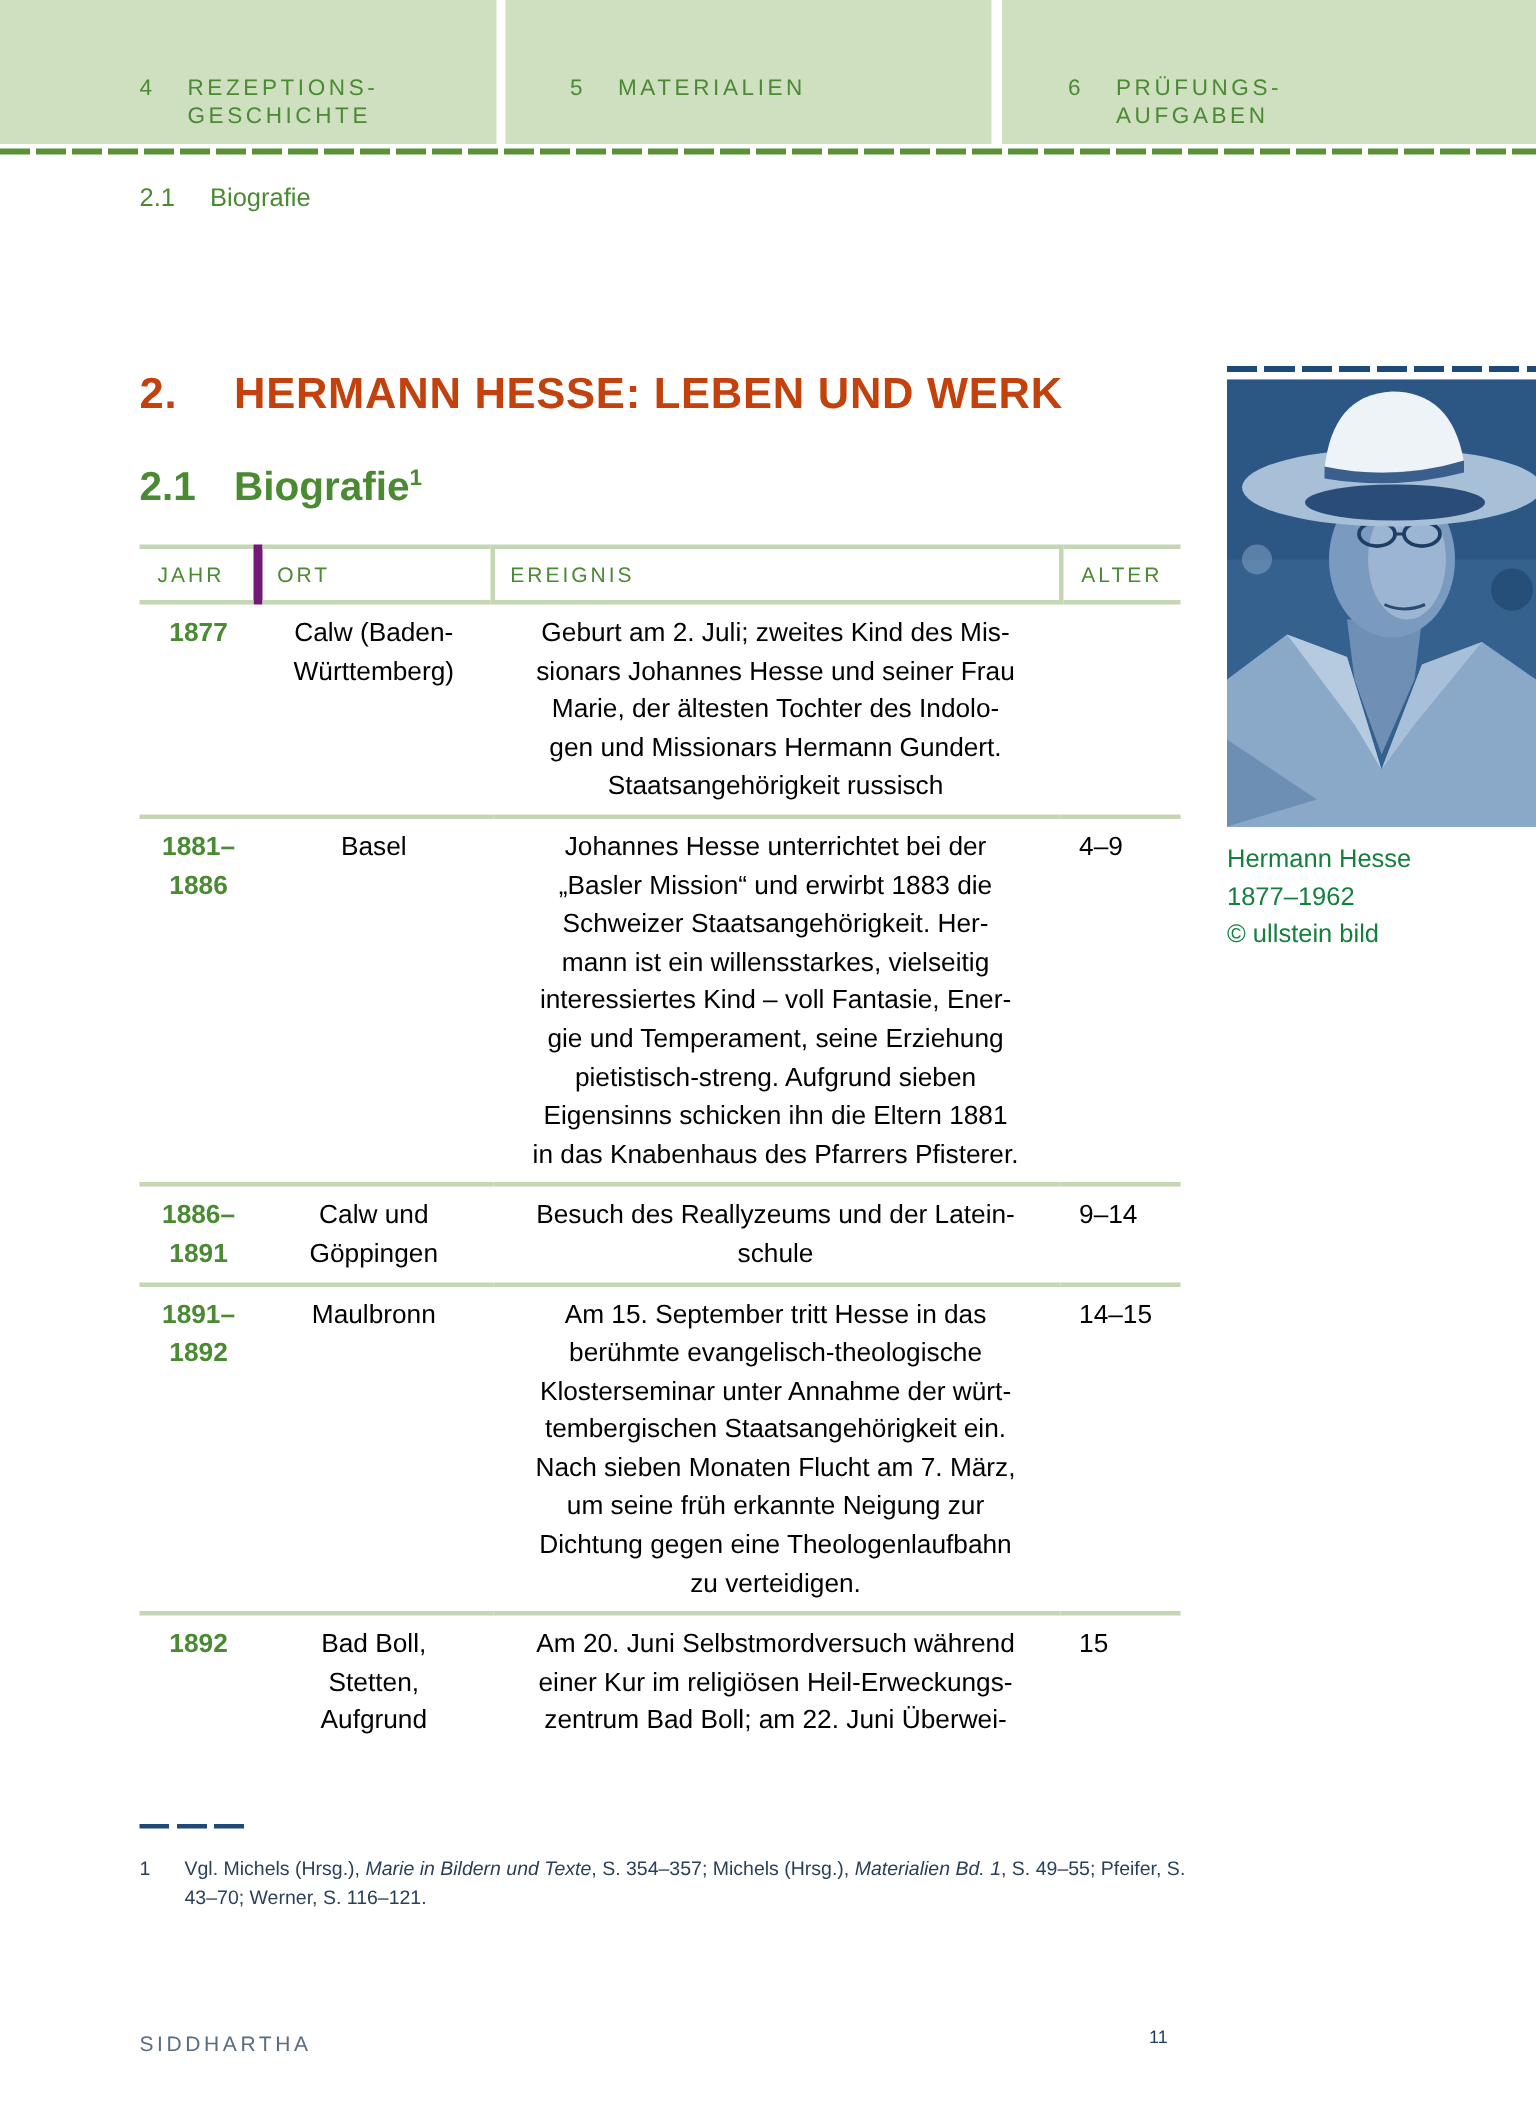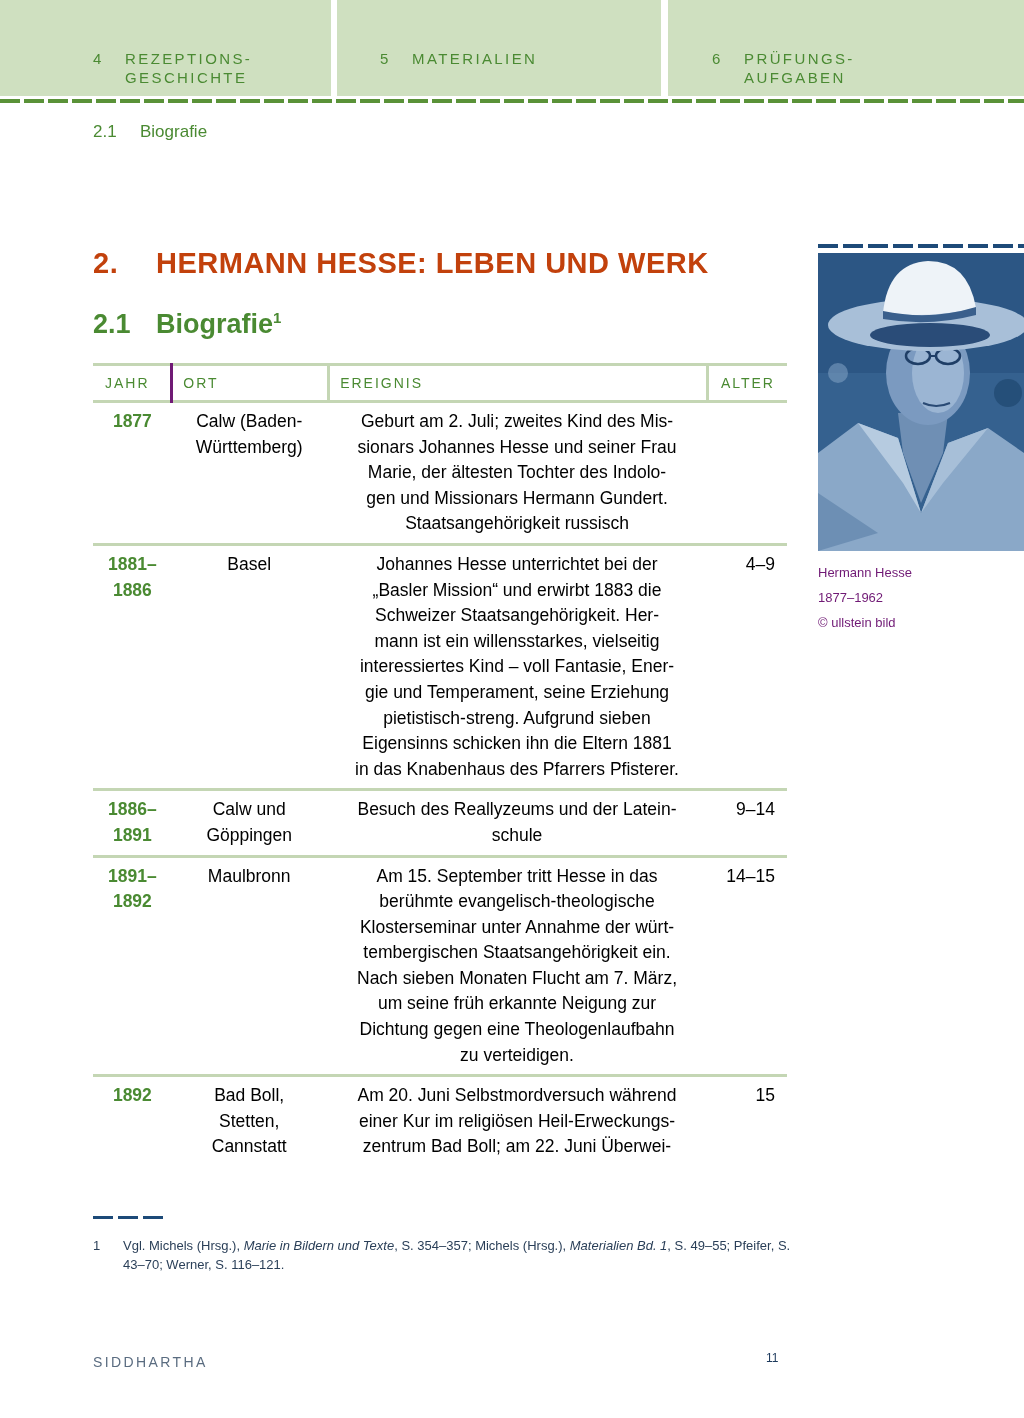--- a/index.html
+++ b/index.html
@@ -33,34 +33,34 @@
   .h2 sup { font-size: 15px; vertical-align: 10px; }
 
   
   .bio-table { position: absolute; left: 93px; top: 363px; width: 694px; border-collapse: collapse; }
   .bio-table th { text-align: left; font-weight: normal; font-size: 14px; letter-spacing: 2px; color: #4a8a32; height: 37px; padding: 0 12px; vertical-align: middle; }
   .bio-table thead tr { border-top: 3px solid #c4d6b4; border-bottom: 3px solid #c4d6b4; }
   .bio-table tbody tr { border-bottom: 3px solid #c4d6b4; }
   .bio-table tbody tr.last { border-bottom: none; }
   .bio-table td { vertical-align: top; font-size: 17.5px; line-height: 25.6px; padding: 6px 12px 6px 12px; color: #000000; }
   .bio-table .c-jahr { width: 79px; }
-  .bio-table .c-ort { width: 158px; border-left: 3px solid #701a75; padding-left: 10px; }
+  .bio-table .c-ort { width: 158px; border-left: 6px solid #701a75; padding-left: 10px; }
   .bio-table .c-ereignis { width: 380px; border-left: 3px solid #c4d6b4; padding-left: 10px; }
-  .bio-table .c-alter { width: 77px; border-left: 3px solid #c4d6b4; text-align: right; }
+  .bio-table .c-alter { width: 77px; border-left: 3px solid #c4d6b4; text-align: left; }
   .bio-table th.c-alter { text-align: left; }
   .bio-table td.c-jahr { color: #4a8a32; font-weight: bold; }
   .bio-table tbody td.c-ort, .bio-table tbody td.c-ereignis, .bio-table tbody td.c-alter { border-left: none; }
   .event-line { display: block; white-space: nowrap; text-align: center; }
 
   
   .photo-dash { position: absolute; left: 818px; top: 244px; width: 206px; height: 4px;
     background: repeating-linear-gradient(90deg, #1d4a78 0 20px, transparent 20px 25px); }
   .photo { position: absolute; left: 818px; top: 253px; width: 206px; height: 298px; overflow: hidden;
     background: linear-gradient(180deg, #3e6a9a 0%, #2f5a8a 40%, #5f86b0 70%, #3a6796 100%); }
-  .caption { position: absolute; left: 818px; top: 560px; font-size: 13px; line-height: 25px; color: #701a75; }
+  .caption { position: absolute; left: 818px; top: 560px; font-size: 17px; line-height: 25px; color: #15803d; }
 
   
   .fn-dash { position: absolute; left: 93px; top: 1216px; width: 70px; height: 3px;
     background: repeating-linear-gradient(90deg, #1d4a78 0 20px, transparent 20px 25px); }
   .footnote { position: absolute; left: 93px; top: 1236px; font-size: 13px; line-height: 19px; color: #2a3f58; display: flex; width: 700px; }
   .footnote .fn-num { width: 30px; flex: none; }
   .footnote em { font-style: italic; }
 
   .footer-left { position: absolute; left: 93px; top: 1354px; font-size: 14px; letter-spacing: 2.4px; color: #5a6c80; }
   .footer-right { position: absolute; left: 766px; top: 1351px; font-size: 12px; color: #1d3a5c; }
@@ -187,21 +187,21 @@
         </td>
         <td class="c-alter">14–15</td>
       </tr>
       <tr class="last">
         <td class="c-jahr">
           <span class="event-line">1892</span>
         </td>
         <td class="c-ort">
           <span class="event-line">Bad Boll,</span>
           <span class="event-line">Stetten,</span>
-          <span class="event-line">Cannstatt</span>
+          <span class="event-line">Aufgrund</span>
         </td>
         <td class="c-ereignis">
           <span class="event-line">Am 20. Juni Selbstmordversuch während</span>
           <span class="event-line">einer Kur im religiösen Heil-Erweckungs-</span>
           <span class="event-line">zentrum Bad Boll; am 22. Juni Überwei-</span>
         </td>
         <td class="c-alter">15</td>
       </tr>
     </tbody>
 </table>

